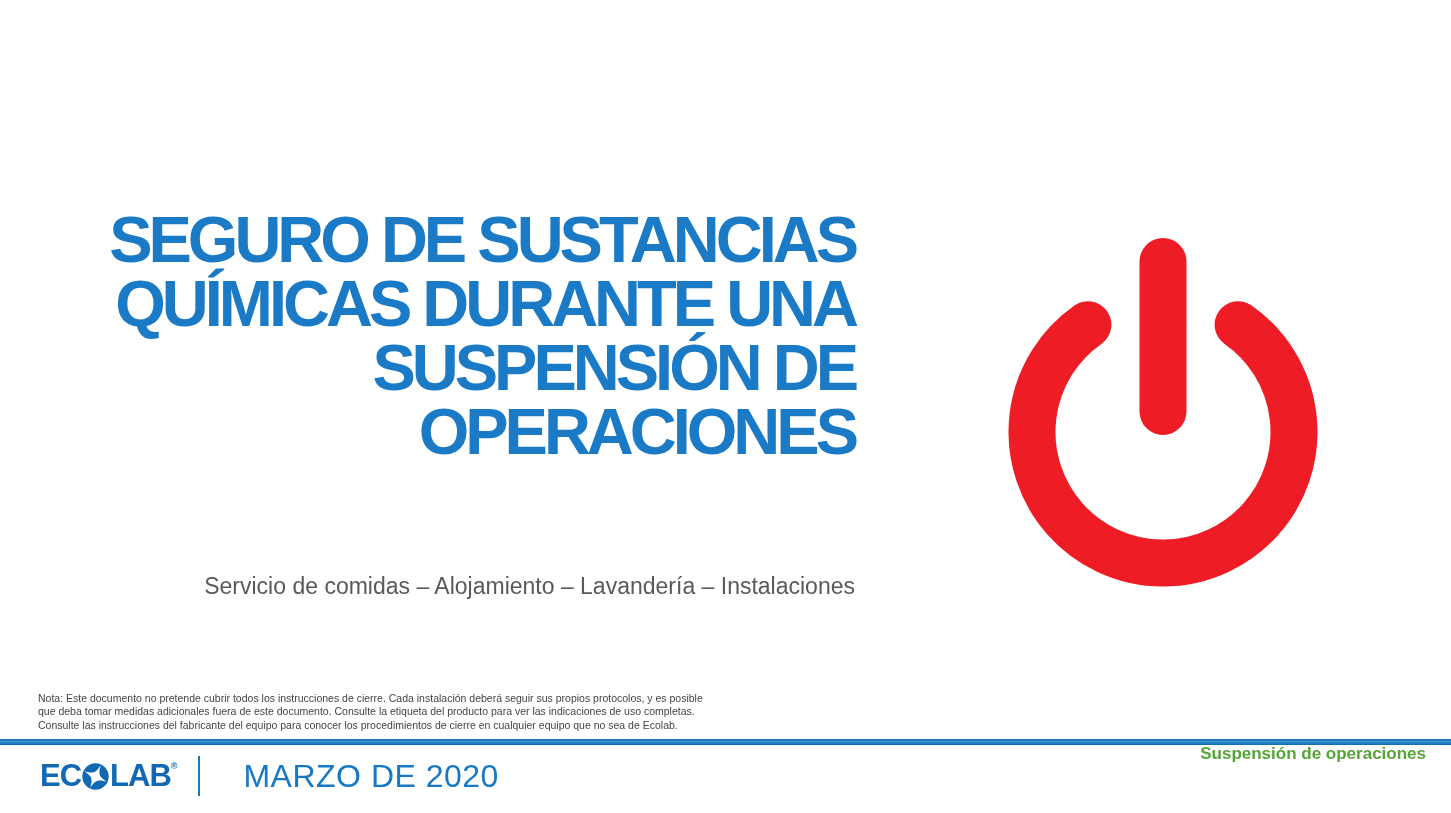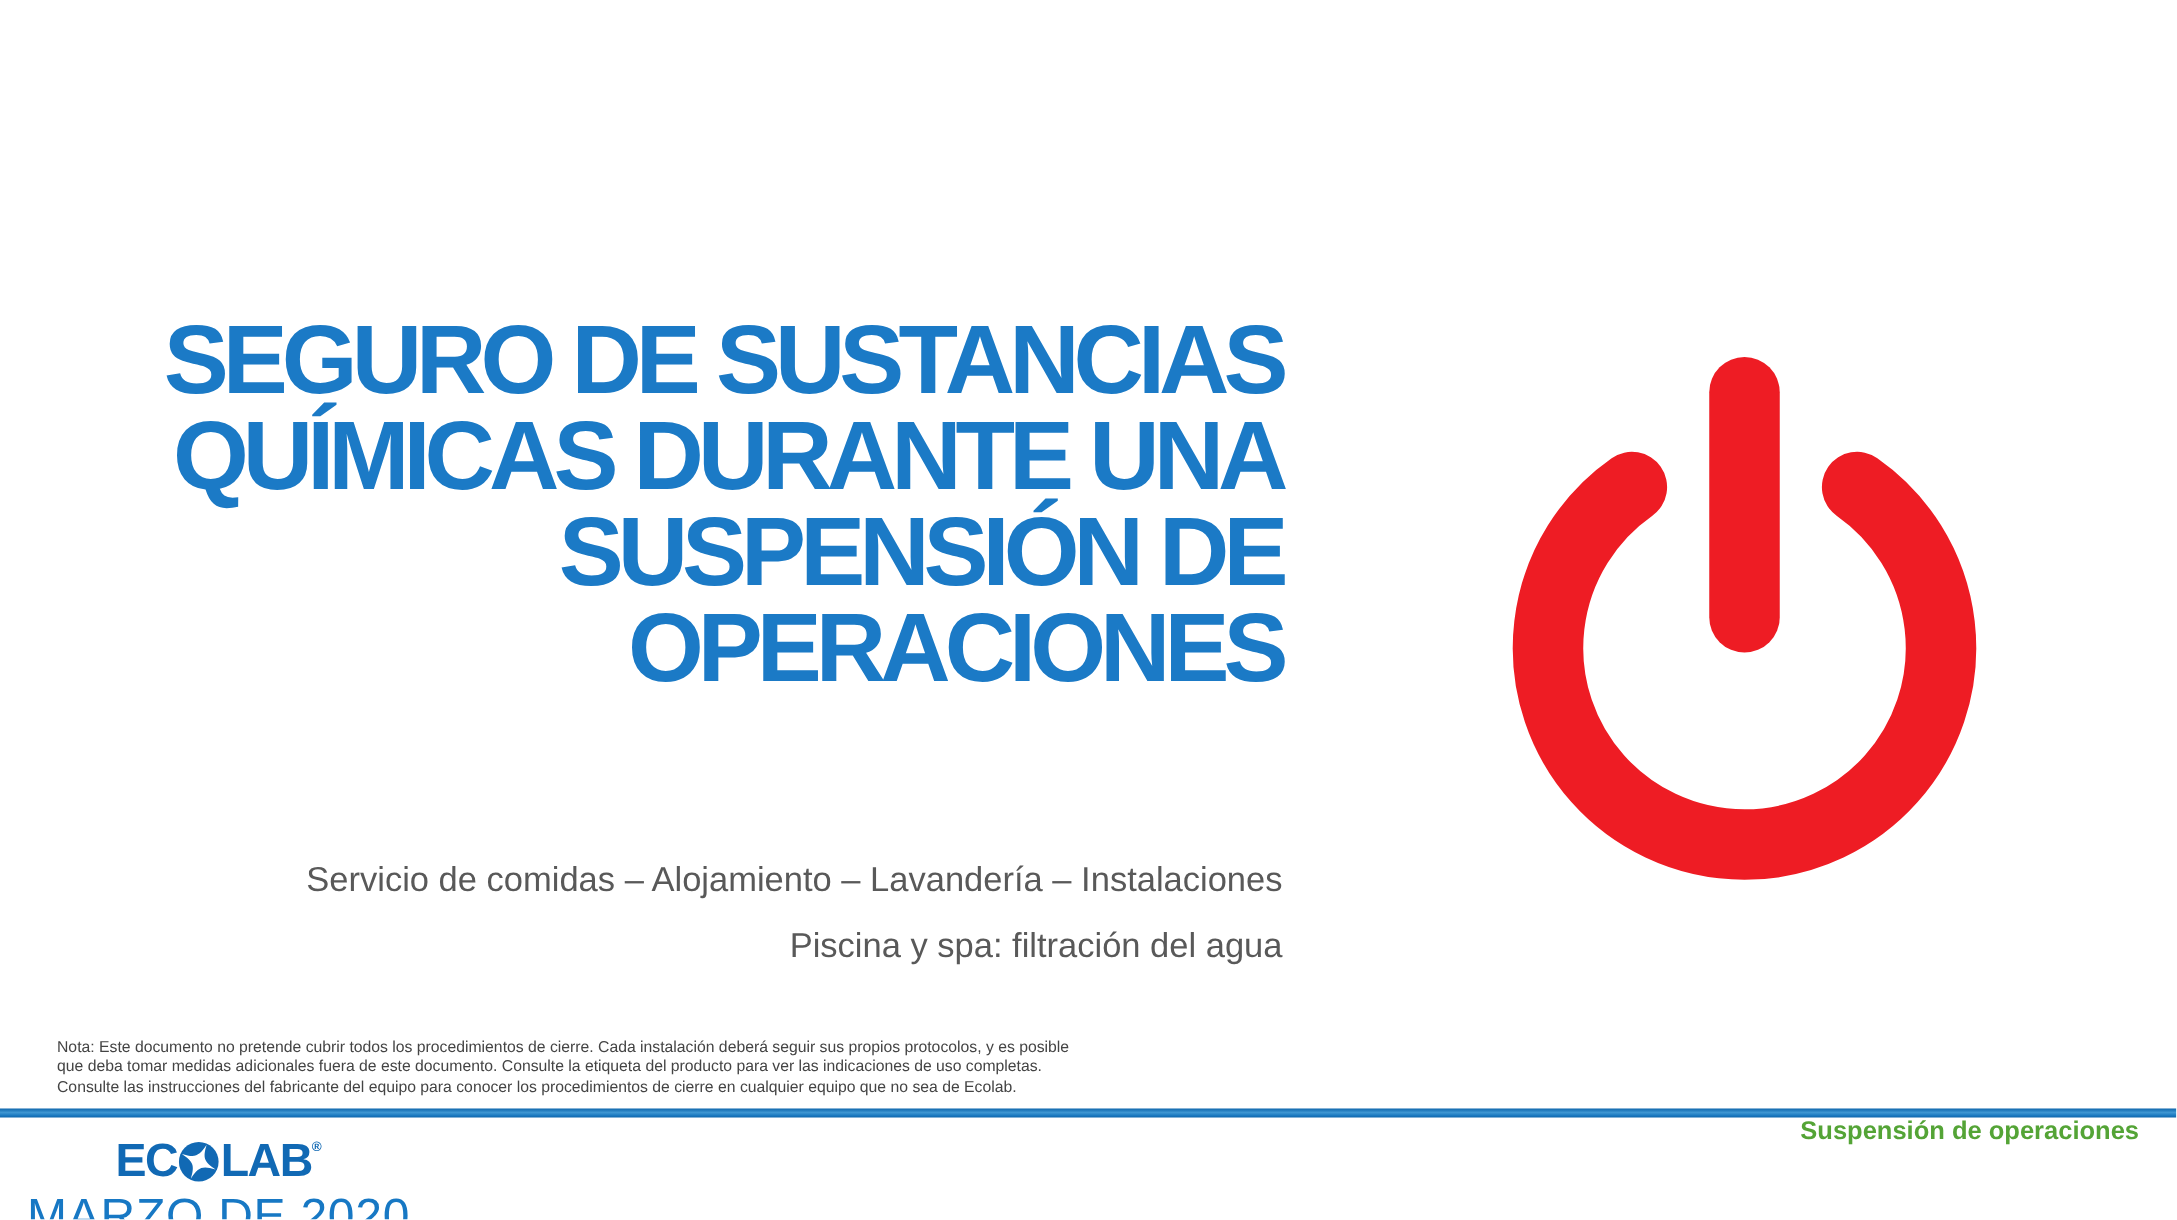--- a/index.html
+++ b/index.html
@@ -70,26 +70,25 @@
     top: 739px;
     left: 0;
     width: 100%;
     height: 6px;
     background: linear-gradient(to bottom, #0e66ac 0%, #3e96d2 45%, #1e7cc2 75%, #0e66ac 100%);
   }
 
   
   .footer-left {
     position: absolute;
-    left: 18px;
+    left: 40px;
     top: 756px;
     height: 40px;
     display: flex;
     align-items: center;
-    flex-direction: column;
   }
   .logo {
     display: flex;
     align-items: center;
     font-weight: bold;
     font-size: 31px;
     letter-spacing: -1px;
     color: var(--logo_blue);
   }
   .logo .globe { margin: 0 1px; display: block; }
@@ -136,30 +135,29 @@
 
   <div class="title">
     <div>SEGURO DE SUSTANCIAS</div>
     <div>QUÍMICAS DURANTE UNA</div>
     <div>SUSPENSIÓN DE</div>
     <div>OPERACIONES</div>
   </div>
 
   <div class="subtitle">
     <div>Servicio de comidas – Alojamiento – Lavandería – Instalaciones</div>
-    <div>Piscina y spa: filtración del agua</div>
   </div>
 
   <svg class="power" width="320" height="360" viewBox="-160 -200 320 360" aria-hidden="true">
     <path class="stroke" d="M 75.1 -107.3 A 131 131 0 1 1 -75.1 -107.3"></path>
     <line class="stroke" x1="0" y1="-170.5" x2="0" y2="-20.5"></line>
   </svg>
 
   <div class="note">
-    <div>Nota: Este documento no pretende cubrir todos los procedimientos de cierre. Cada instalación deberá seguir sus propios protocolos, y es posible</div>
+    <div>Nota: Este documento no pretende cubrir todos los instrucciones de cierre. Cada instalación deberá seguir sus propios protocolos, y es posible</div>
     <div>que deba tomar medidas adicionales fuera de este documento. Consulte la etiqueta del producto para ver las indicaciones de uso completas.</div>
     <div>Consulte las instrucciones del fabricante del equipo para conocer los procedimientos de cierre en cualquier equipo que no sea de Ecolab.</div>
   </div>
 
   <div class="rule"></div>
 
   <div class="footer-left">
     <div class="logo">
       <span>EC</span>
       <svg class="globe" width="27" height="27" viewBox="-50 -50 100 100" aria-hidden="true">

